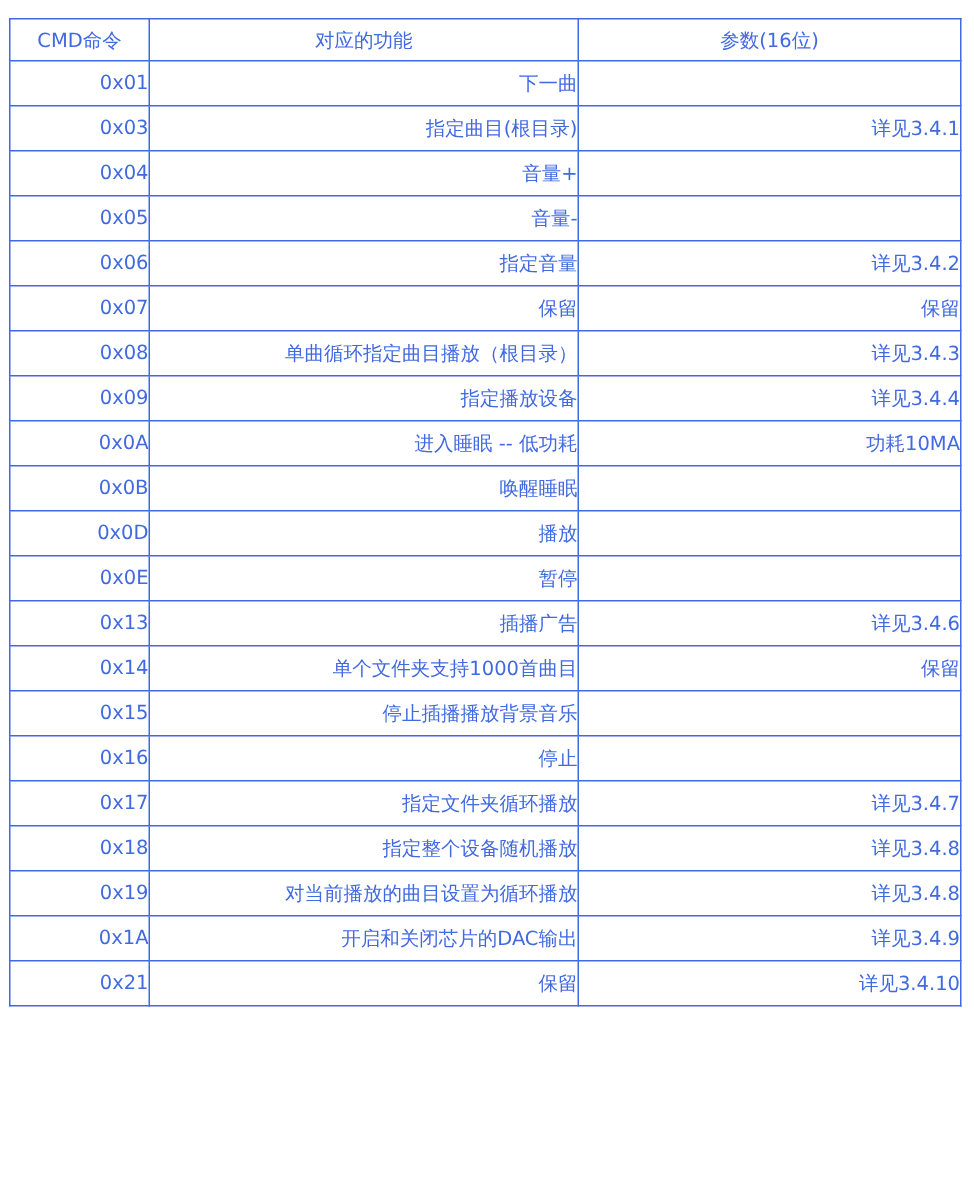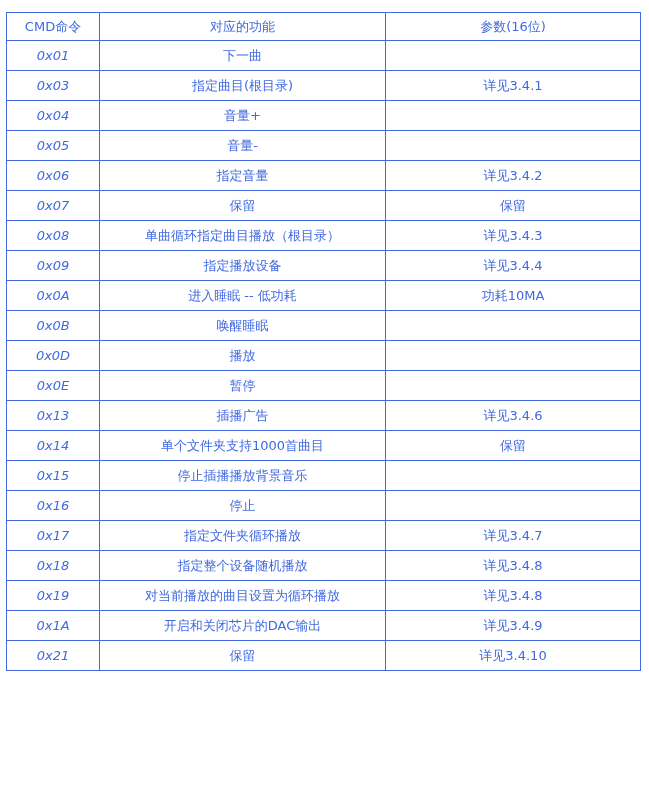--- a/index.html
+++ b/index.html
@@ -36,22 +36,22 @@
     overflow: hidden;
     white-space: nowrap;
     vertical-align: middle;
     padding: 0;
   }
   table.cmd-table th { height: 27px; text-align: center; }
   table.cmd-table td { height: 29px; }
   .colw0 { width: 93px; }
   .colw1 { width: 286px; }
   .colw2 { width: 255px; }
-  td.col0 { text-align: center; font-style: italic; }
-  td.col1, td.col2 { text-align: center; padding-left: 9px; }
+  td.col0 { text-align: right; }
+  td.col1, td.col2 { text-align: right; padding-left: 9px; }
 </style>
 </head>
 <body>
 
 <div class="page">
   <table class="cmd-table">
     <colgroup>
       <col class="colw0">
       <col class="colw1">
       <col class="colw2">

